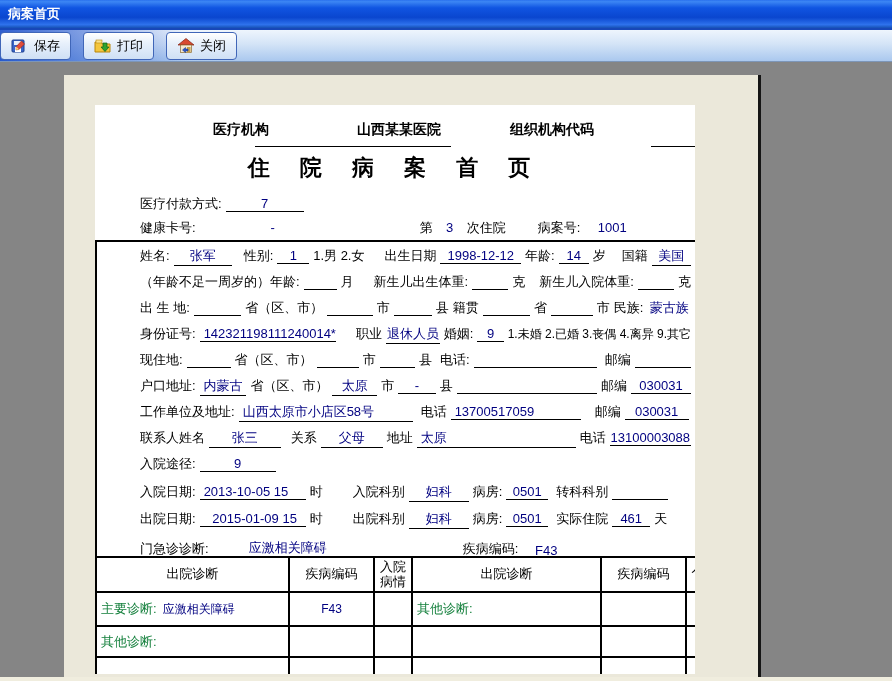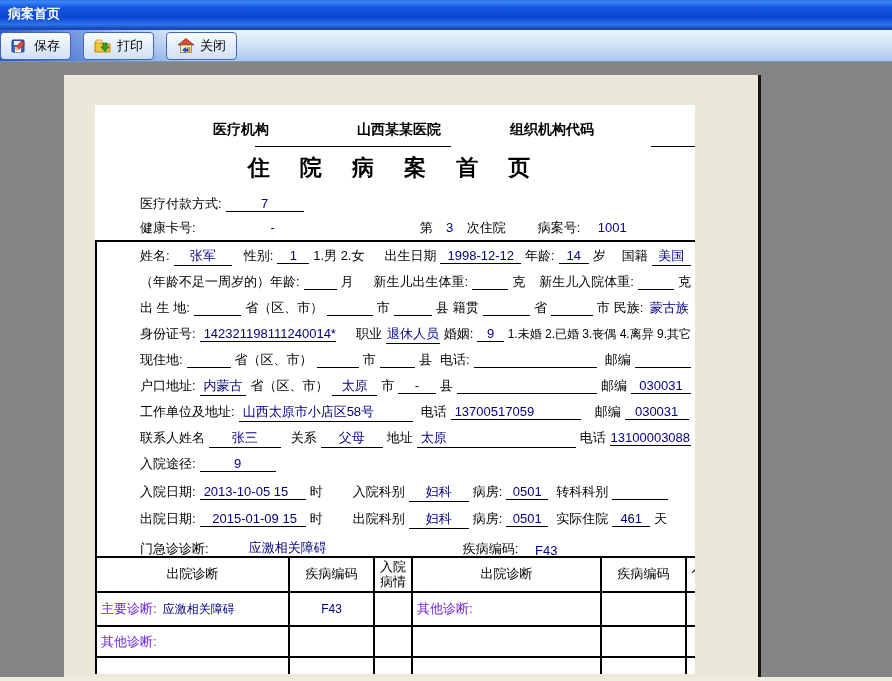--- a/index.html
+++ b/index.html
@@ -32,21 +32,21 @@
   .frow .nt{margin-right:4px;}
   .frow .nt.sm{font-size:12px;}
   .frow .gp{display:inline-block;flex:none;}
   .box{position:absolute;left:0;top:135px;width:642px;height:434px;border:2px solid #000;border-bottom:none;box-sizing:border-box;pointer-events:none;}
   .dtable{position:absolute;left:0;top:451px;width:642px;border-top:2px solid #000;box-sizing:border-box;}
   .trow{display:flex;}
   .tc{box-sizing:border-box;border-right:2px solid #000;border-bottom:2px solid #000;padding:1px 4px;
     display:flex;align-items:center;overflow:hidden;}
   .tc.first{border-left:2px solid #000;}
   .tc.th{justify-content:center;text-align:center;line-height:1.15;white-space:normal;}
-  .tc .cl{color:#6d28d9;}
+  .tc .cl{color:#15803d;}
   .tc .cv{color:#000080;margin-left:6px;font-size:12px;}
   .tc.center{justify-content:center;}
   .tc.center .cv{margin-left:0;}
   .bottomstrip{position:absolute;left:0;right:0;bottom:0;height:4px;background:#F0EDDE;z-index:5;}
 </style>
 </head>
 <body>
 
 <div class="window">
 

